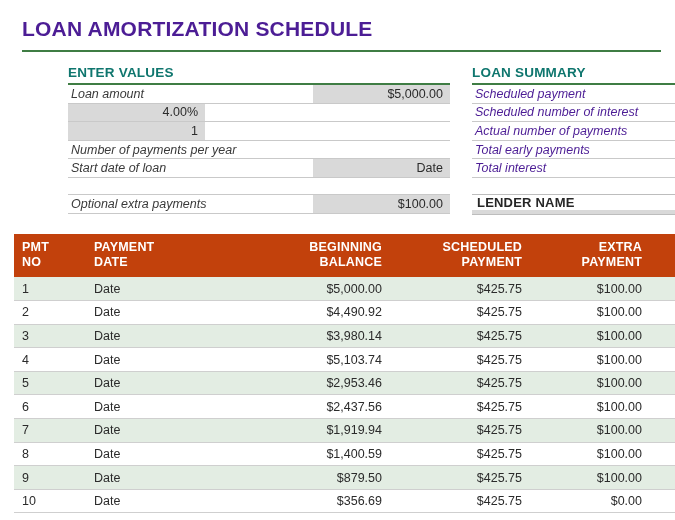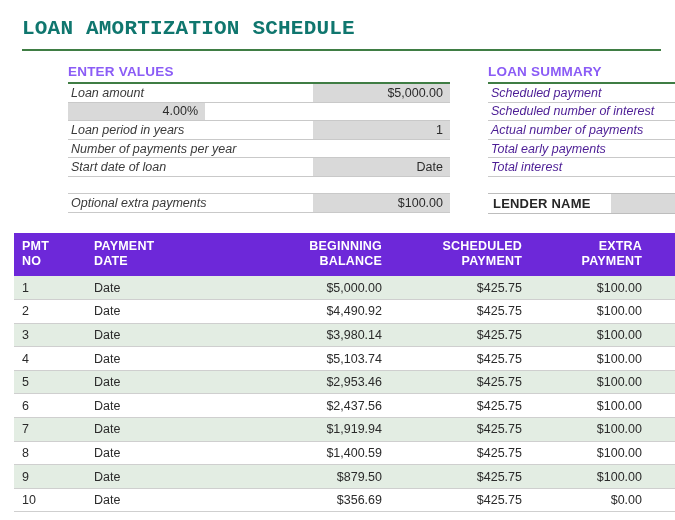--- a/index.html
+++ b/index.html
@@ -12,51 +12,50 @@
     height: 520px;
     overflow: hidden;
     font-family: "Liberation Sans", sans-serif;
     color: #2b2b2b;
   }
 
   
   .page-title {
     font-size: 21px;
     font-weight: bold;
-    color: #0f766e;
+    color: #4c1d95;
     letter-spacing: 0.2px;
     padding: 17px 0 0 22px;
-    font-family: Liberation Mono, monospace;
   }
   .title-rule {
     margin: 9px 14px 0 22px;
     height: 2px;
     background: #3f7d44;
   }
 
   
   .panels {
     display: flex;
     align-items: flex-start;
     padding-top: 13px;
   }
   .panel-left {
     width: 382px;
     margin-left: 68px;
   }
   .panel-right {
-    margin-left: 38px;
+    margin-left: 22px;
     flex: 1;
     overflow: hidden;
   }
 
   .section-title {
     font-size: 13.5px;
     font-weight: bold;
-    color: #8b5cf6;
+    color: #0f766e;
     letter-spacing: 0.2px;
     padding-bottom: 3px;
   }
   .section-rule {
     height: 2px;
     background: #3f7d44;
   }
 
   
   .kv-row {
@@ -104,20 +103,21 @@
     white-space: nowrap;
     overflow: hidden;
   }
 
   
   .lender-wrap {
     display: flex;
     height: 19px;
     border-top: 1px solid #bdbdbd;
     border-bottom: 1px solid #bdbdbd;
+    flex-direction: column;
   }
   .lender-label {
     width: 118px;
     background: #ffffff;
     font-size: 13px;
     font-weight: bold;
     color: #262626;
     display: flex;
     align-items: center;
     padding-left: 5px;
@@ -131,21 +131,21 @@
   
   .table-wrap {
     margin: 19px 0 0 14px;
   }
   table.amort {
     border-collapse: collapse;
     width: 661px;
     table-layout: fixed;
   }
   table.amort thead th {
-    background: #6d28d9;
+    background: #c2410c;
     color: #ffffff;
     font-size: 12.5px;
     font-weight: bold;
     letter-spacing: 0.2px;
     padding: 6px 8px 7px 8px;
     vertical-align: top;
     line-height: 1.22;
     margin-left: 42px;
   }
   th.c-pmt   { width: 56px;  text-align: left; }
@@ -184,21 +184,20 @@
       <div class="section-rule"></div>
 
       <div class="kv-row">
         <div class="kv-label">Loan amount</div>
         <div class="kv-value">$5,000.00</div>
       </div>
       <div class="kv-row">
         <div class="kv-value">4.00%</div>
       </div>
       <div class="kv-row">
-        <div class="kv-label">Loan period in years</div>
         <div class="kv-value">1</div>
       </div>
       <div class="kv-row">
         <div class="kv-label">Number of payments per year</div>
       </div>
       <div class="kv-row">
         <div class="kv-label">Start date of loan</div>
         <div class="kv-value">Date</div>
       </div>
 

